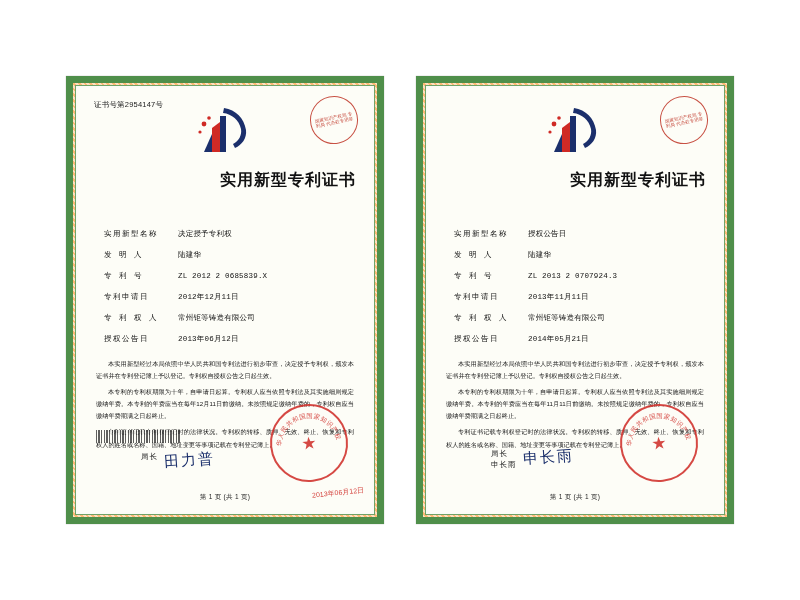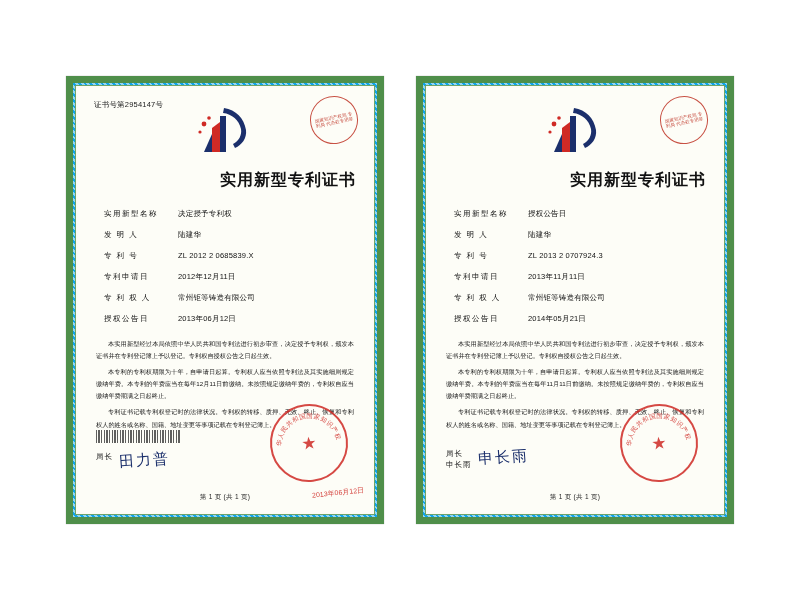--- a/index.html
+++ b/index.html
@@ -18,21 +18,21 @@
     background: #ffffff;
     display: flex;
     justify-content: center;
     align-items: center;
     gap: 32px;
   }
   .cert {
     position: relative;
     width: 318px;
     height: 448px;
-    background: #0ea5e9;
+    background: #fdba74;
     box-shadow: 0 0 1px rgba(0,0,0,0.35);
     overflow: hidden;
   }
   
   .cert .border-outer {
     position: absolute;
     left: 0; top: 0; right: 0; bottom: 0;
     border: 7px solid #4f8f4a;
     background:
       repeating-linear-gradient(45deg, rgba(255,255,255,0.55) 0 2px, rgba(255,255,255,0) 2px 4px);
@@ -106,22 +106,23 @@
     margin-top: 26px;
     text-align: right;
     font-family: "DejaVu Serif", "Liberation Serif", serif;
     font-weight: bold;
     font-size: 16px;
     letter-spacing: 1px;
     color: #111;
   }
 
   .fields {
-    margin-top: 18px;
+    margin-top: 38px;
     padding-left: 10px;
+    font-family: Liberation Mono, monospace;
   }
   .field {
     display: flex;
     align-items: baseline;
     margin-bottom: 11px;
     font-size: 7.5px;
     color: #111;
   }
   .f-label {
     width: 74px;
@@ -165,20 +166,21 @@
     margin-bottom: 8px;
   }
   .sign-row {
     display: flex;
     align-items: flex-start;
     font-size: 7.5px;
   }
   .sign-labels {
     line-height: 1.5;
     letter-spacing: 1px;
+    margin-left: 45px;
   }
   .sign-script {
     margin-left: 6px;
     font-family: "DejaVu Serif", "Liberation Serif", serif;
     font-size: 15px;
     color: #1b2f6b;
     transform: rotate(-4deg);
     white-space: nowrap;
     letter-spacing: 2px;
   }

